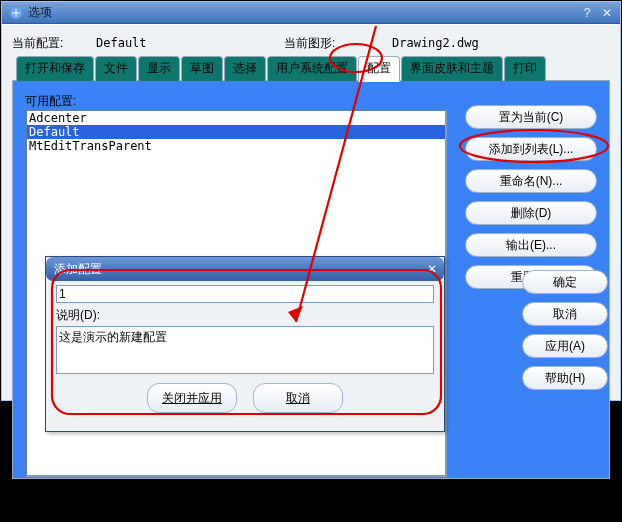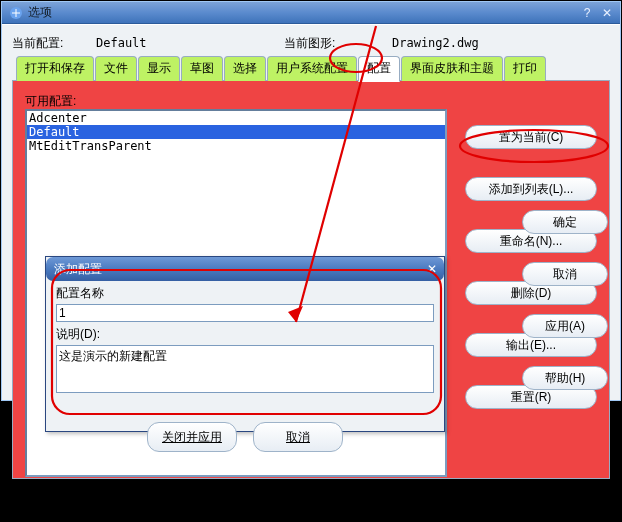--- a/index.html
+++ b/index.html
@@ -72,36 +72,36 @@
     height: 26px;
     border-bottom: 1px solid #97acc2;
     margin-top: 2px;
     padding-left: 4px;
   }
   .tabstrip .tab {
     padding: 3px 8px 4px 8px;
     border: 1px solid #97acc2;
     border-bottom: none;
     border-radius: 4px 4px 0 0;
-    background: #bef264;
+    background: #0f766e;
     margin-right: 1px;
     position: relative;
     top: 1px;
     cursor: default;
   }
   .tabstrip .tab.active {
     background: #fff;
     border-color: #97acc2;
     border-bottom: 1px solid #fff;
     z-index: 2;
     margin-bottom: -1px;
   }
 
   .tabpage {
-    background: #ef4444;
+    background: #3b82f6;
     border: 1px solid #97acc2;
     border-top: none;
     height: 398px;
     position: relative;
     padding: 12px;
   }
 
   .avail-label {
     margin-bottom: 2px;
   }
@@ -140,21 +140,20 @@
     height: 24px;
     border: 1px solid #9eb3c9;
     border-radius: 12px;
     background: linear-gradient(#ffffff, #e7edf4);
     font-size: 12px;
     display: flex;
     align-items: center;
     justify-content: center;
     color: #000;
     cursor: default;
-    margin-top: 20px;
   }
 
   .footer {
     position: absolute;
     bottom: 10px;
     right: 12px;
     display: flex;
     gap: 8px;
     flex-direction: column;
   }
@@ -285,21 +284,20 @@
   </div>
 </div>
 
 <div class="modal">
   <div class="m-title">
     <span>添加配置</span>
     <span class="spacer"></span>
     <span class="close">✕</span>
   </div>
   <div class="m-body">
-    <div style="margin-bottom:2px;">配置名称</div>
     <input type="text" value="1" style="">
     <div style="margin:2px 0;">说明(D):</div>
     <textarea style="">这是演示的新建配置</textarea>
     <div class="m-footer">
       <div class="std-button">关闭并应用</div>
       <div class="std-button">取消</div>
     </div>
   </div>
 </div>
 

